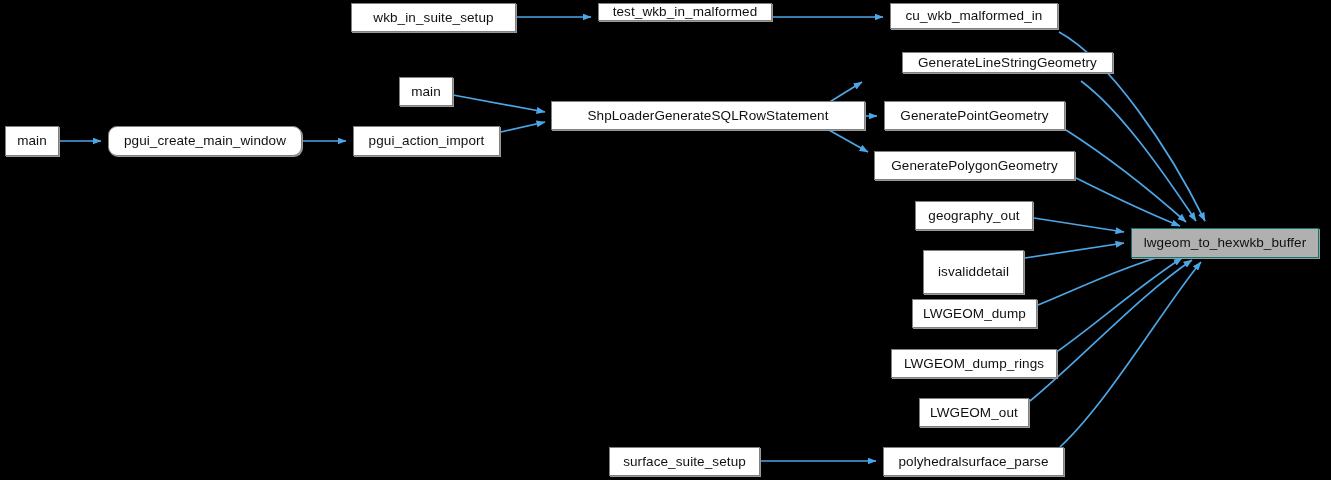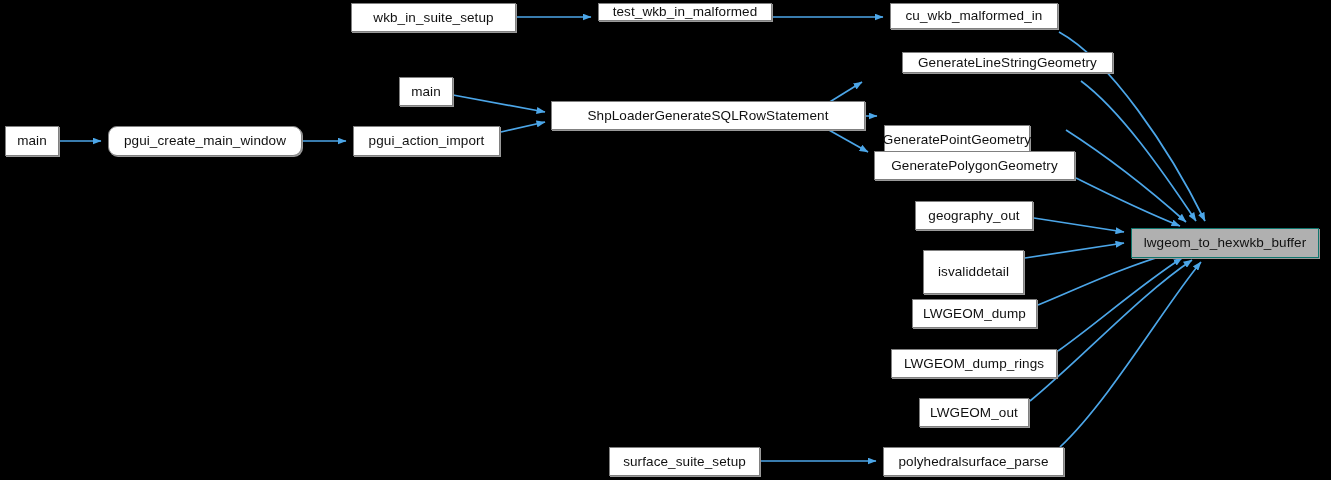--- a/index.html
+++ b/index.html
@@ -76,21 +76,21 @@
       </div>
       <div class="nodebox" style="left: 890px; top: 3px; width: 168px; height: 26px;">
         <span class="nodelabel">cu_wkb_malformed_in</span>
       </div>
       <div class="nodebox" style="left: 551px; top: 101px; width: 314px; height: 29px;">
         <span class="nodelabel">ShpLoaderGenerateSQLRowStatement</span>
       </div>
       <div class="nodebox" style="left: 869px; top: 52px; width: 211px; height: 21px; margin-left: 33px;">
         <span class="nodelabel">GenerateLineStringGeometry</span>
       </div>
-      <div class="nodebox" style="left: 884px; top: 101px; width: 146px; height: 29px; margin-top: 24px;">
+      <div class="nodebox" style="left: 884px; top: 101px; width: 181px; height: 29px;">
         <span class="nodelabel">GeneratePointGeometry</span>
       </div>
       <div class="nodebox" style="left: 874px; top: 151px; width: 201px; height: 29px;">
         <span class="nodelabel">GeneratePolygonGeometry</span>
       </div>
       <div class="nodebox" style="left: 915px; top: 201px; width: 118px; height: 29px;">
         <span class="nodelabel">geography_out</span>
       </div>
       <div class="nodebox" style="left: 923px; top: 250px; width: 101px; height: 44px;">
         <span class="nodelabel">isvaliddetail</span>

